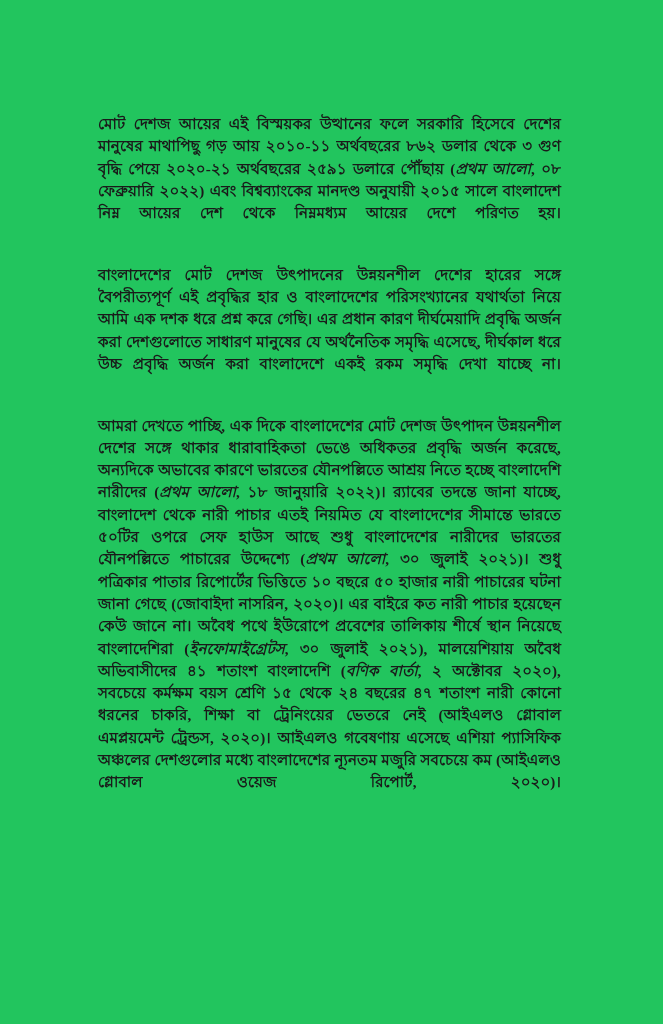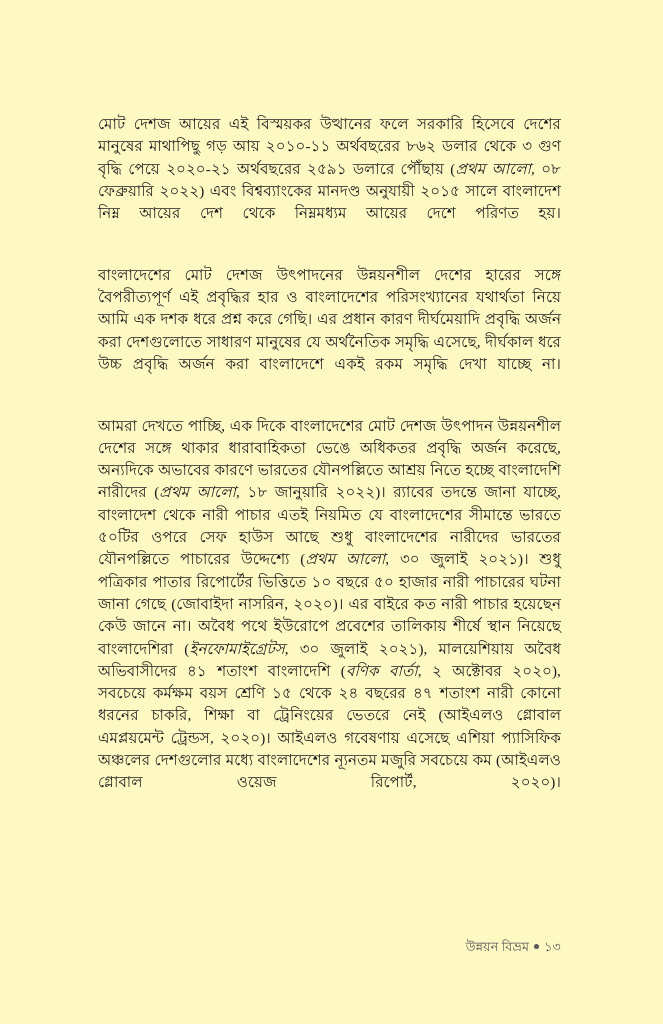--- a/index.html
+++ b/index.html
@@ -13,22 +13,23 @@
     background: #ffffff;
     font-family: "Liberation Serif", "DejaVu Serif", serif;
     -webkit-font-smoothing: antialiased;
     overflow: hidden;
   }
 
   .page {
     position: relative;
     width: 663px;
     height: 1024px;
-    background: #fef9c3;
+    background: #22c55e;
     box-sizing: border-box;
+    font-weight: bold;
   }
 
   .text-column {
     position: absolute;
     left: 98px;
     top: 113px;
     width: 463px;
   }
 
   .para {
@@ -90,17 +91,14 @@
 <body>
 
 <div class="page">
 
   <div class="text-column">
       <p class="para"><span>মোট দেশজ আয়ের এই বিস্ময়কর উত্থানের ফলে সরকারি হিসেবে দেশের মানুষের মাথাপিছু গড় আয় ২০১০-১১ অর্থবছরের ৮৬২ ডলার থেকে ৩ গুণ বৃদ্ধি পেয়ে ২০২০-২১ অর্থবছরের ২৫৯১ ডলারে পৌঁছায় (</span><span class="src">প্রথম আলো</span><span>, ০৮ ফেব্রুয়ারি ২০২২) এবং বিশ্বব্যাংকের মানদণ্ড অনুযায়ী ২০১৫ সালে বাংলাদেশ নিম্ন আয়ের দেশ থেকে নিম্নমধ্যম আয়ের দেশে পরিণত হয়।</span></p>
       <p class="para"><span>বাংলাদেশের মোট দেশজ উৎপাদনের উন্নয়নশীল দেশের হারের সঙ্গে বৈপরীত্যপূর্ণ এই প্রবৃদ্ধির হার ও বাংলাদেশের পরিসংখ্যানের যথার্থতা নিয়ে আমি এক দশক ধরে প্রশ্ন করে গেছি। এর প্রধান কারণ দীর্ঘমেয়াদি প্রবৃদ্ধি অর্জন করা দেশগুলোতে সাধারণ মানুষের যে অর্থনৈতিক সমৃদ্ধি এসেছে, দীর্ঘকাল ধরে উচ্চ প্রবৃদ্ধি অর্জন করা বাংলাদেশে একই রকম সমৃদ্ধি দেখা যাচ্ছে না।</span></p>
       <p class="para"><span>আমরা দেখতে পাচ্ছি, এক দিকে বাংলাদেশের মোট দেশজ উৎপাদন উন্নয়নশীল দেশের সঙ্গে থাকার ধারাবাহিকতা ভেঙে অধিকতর প্রবৃদ্ধি অর্জন করেছে, অন্যদিকে অভাবের কারণে ভারতের যৌনপল্লিতে আশ্রয় নিতে হচ্ছে বাংলাদেশি নারীদের (</span><span class="src">প্রথম আলো</span><span>, ১৮ জানুয়ারি ২০২২)। র‍্যাবের তদন্তে জানা যাচ্ছে, বাংলাদেশ থেকে নারী পাচার এতই নিয়মিত যে বাংলাদেশের সীমান্তে ভারতে ৫০টির ওপরে সেফ হাউস আছে শুধু বাংলাদেশের নারীদের ভারতের যৌনপল্লিতে পাচারের উদ্দেশ্যে (</span><span class="src">প্রথম আলো</span><span>, ৩০ জুলাই ২০২১)। শুধু পত্রিকার পাতার রিপোর্টের ভিত্তিতে ১০ বছরে ৫০ হাজার নারী পাচারের ঘটনা জানা গেছে (জোবাইদা নাসরিন, ২০২০)। এর বাইরে কত নারী পাচার হয়েছেন কেউ জানে না। অবৈধ পথে ইউরোপে প্রবেশের তালিকায় শীর্ষে স্থান নিয়েছে বাংলাদেশিরা (</span><span class="src">ইনফোমাইগ্রেটস</span><span>, ৩০ জুলাই ২০২১), মালয়েশিয়ায় অবৈধ অভিবাসীদের ৪১ শতাংশ বাংলাদেশি (</span><span class="src">বণিক বার্তা</span><span>, ২ অক্টোবর ২০২০), সবচেয়ে কর্মক্ষম বয়স শ্রেণি ১৫ থেকে ২৪ বছরের ৪৭ শতাংশ নারী কোনো ধরনের চাকরি, শিক্ষা বা ট্রেনিংয়ের ভেতরে নেই (আইএলও গ্লোবাল এমপ্লয়মেন্ট ট্রেন্ডস, ২০২০)। আইএলও গবেষণায় এসেছে এশিয়া প্যাসিফিক অঞ্চলের দেশগুলোর মধ্যে বাংলাদেশের ন্যূনতম মজুরি সবচেয়ে কম (আইএলও গ্লোবাল ওয়েজ রিপোর্ট, ২০২০)।</span></p>
     </div>
 
-  <div class="footer">
-    <span class="footer-title">উন্নয়ন বিভ্রম</span><span class="dot"></span><span class="footer-pageno">১৩</span>
-  </div>
 
 </div>
 
 </body></html>

